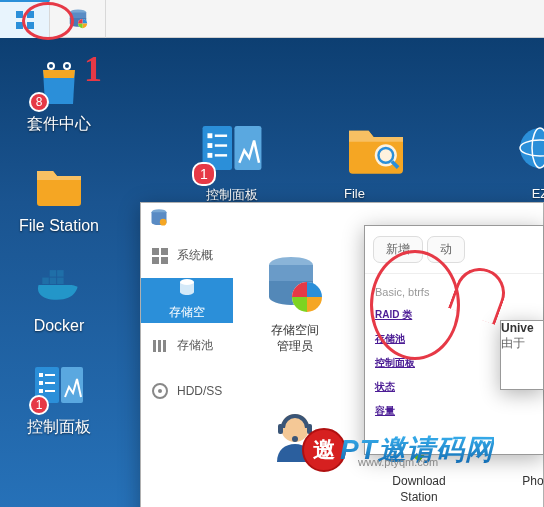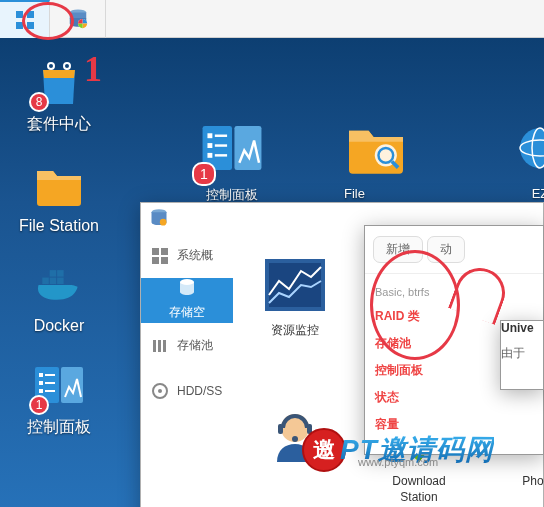--- a/index.html
+++ b/index.html
@@ -39,21 +39,21 @@
 .annotation-circle2 { position: absolute; top: 250px; left: 370px; width: 90px; height: 110px; border: 3px solid #e63946; border-radius: 50%; pointer-events: none; z-index: 50; }
 .annotation-curve { position: absolute; top: 268px; left: 455px; width: 50px; height: 50px; border: 3px solid #e63946; border-radius: 50% 50% 0 0; border-bottom: none; pointer-events: none; z-index: 50; transform: rotate(20deg); }
 
 .sub-window { position: absolute; top: 225px; left: 364px; width: 180px; height: 230px; background: #fff; border: 1px solid #999; box-shadow: 0 4px 20px rgba(0,0,0,.3); z-index: 20; }
 .sub-btns { display: flex; gap: 4px; padding: 10px 8px; border-bottom: 1px solid #eee; }
 .sub-btn { padding: 4px 12px; font-size: 12px; color: #666; border: 1px solid #ddd; border-radius: 7px; background: #fafafa; cursor: pointer; }
 .sub-main { padding: 10px; }
 .sub-title { font-size: 14px; color: #2b8fd9; font-weight: bold; }
 .sub-title .dash { color: #666; font-weight: normal; }
 .sub-sub { font-size: 11px; color: #999; margin-top: 2px; }
-.kv { display: flex; font-size: 12px; color: #ef4444; margin-top: 10px; }
+.kv { display: flex; font-size: 10px; color: #4c1d95; margin-top: 10px; text-decoration: underline; }
 .kv-k { width: 60px; font-weight: bold; }
 
 .popup { position: absolute; top: 320px; left: 500px; width: 44px; height: 70px; background: #fff; border: 1px solid #999; box-shadow: 0 4px 20px rgba(0,0,0,.3); z-index: 30; font-size: 12px; }
 .watermark { position: absolute; top: 428px; left: 302px; z-index: 60; display: flex; align-items: center; pointer-events: none; }
 .wm-seal { width: 44px; height: 44px; background: #d62020; border-radius: 50%; display: flex; align-items: center; justify-content: center; color: #fff; font-size: 22px; font-weight: bold; border: 2px solid #b01010; }
 .wm-text { font-size: 28px; font-weight: 900; font-style: italic; letter-spacing: 1px; background: linear-gradient(180deg,#3db8f5,#0a5fa8); -webkit-background-clip: text; background-clip: text; color: transparent; margin-left: -6px; }
 .wm-url { position: absolute; top: 28px; left: 56px; font-size: 11px; color: #888; }
 
 .folder-svg { width: 52px; height: 44px; }
 </style>
@@ -232,31 +232,20 @@
             <circle cx="9" cy="9" r="7" fill="none" stroke="#888" stroke-width="2"></circle>
             <circle cx="9" cy="9" r="2" fill="#888"></circle>
           </svg>
         </span>
       <span>HDD/SS</span>
     </div>
   </div>
 
   <div class="content">
     <div class="content-row">
-      <div class="c-icon">
-        <div class="c-icon-img">
-          <svg width="64" height="56" viewBox="0 0 64 56">
-              <rect x="2" y="2" width="60" height="52" fill="#2b5f9e"></rect>
-              <rect x="6" y="6" width="52" height="44" fill="#1a4580"></rect>
-              <path d="M6 38l10-14 10 8 12-18 10 6 10-10" fill="none" stroke="#fff" stroke-width="2"></path>
-              <path d="M6 46l10-10 10 4 12-12 10 2 10-6" fill="none" stroke="#aad4ff" stroke-width="2"></path>
-            </svg>
-        </div>
-        <div class="c-icon-label">资源监控</div>
-      </div>
 
       <div class="c-icon">
         <div class="c-icon-img">
           <svg width="64" height="64" viewBox="0 0 64 64">
               <ellipse cx="28" cy="12" rx="22" ry="8" fill="#8ab4d8"></ellipse>
               <path d="M6 12v16c0 4 10 8 22 8s22-4 22-8V12" fill="#6a9bc8"></path>
               <path d="M6 28v16c0 4 10 8 22 8s22-4 22-8V28" fill="#5388b8"></path>
               <circle cx="44" cy="44" r="15" fill="#fff"></circle>
               <path d="M44 29a15 15 0 0 1 15 15h-15z" fill="#2b8fd9"></path>
               <path d="M59 44a15 15 0 0 1-15 15v-15z" fill="#f5a623"></path>
@@ -328,21 +317,21 @@
         <div class="kv-k">状态</div>
       </div>
     <div class="kv">
         <div class="kv-k">容量</div>
       </div>
   </div>
 </div>
 
 <div class="popup">
   <div style="font-weight:bold;color:#333">Unive</div>
-  <div style="margin-top:10px;color:#666">由于</div>
+  <div style="color:#666">由于</div>
 </div>
 
 <div class="annotation-circle2"></div>
 <div class="annotation-curve"></div>
 
 <div class="watermark">
   <div class="wm-seal">邀</div>
   <div class="wm-text">PT邀请码网</div>
   <div class="wm-url">www.ptyqm.com</div>
 </div>

